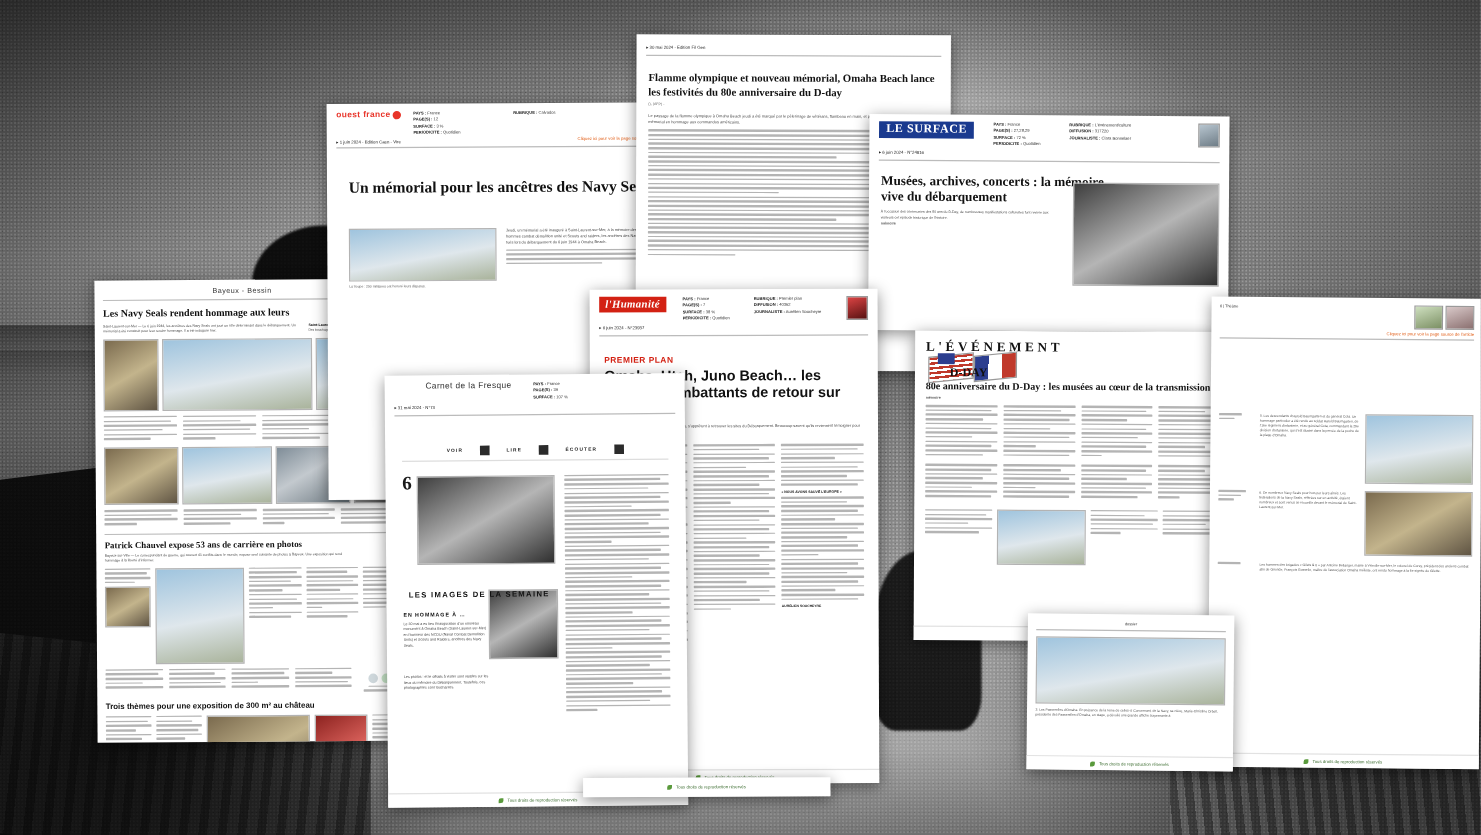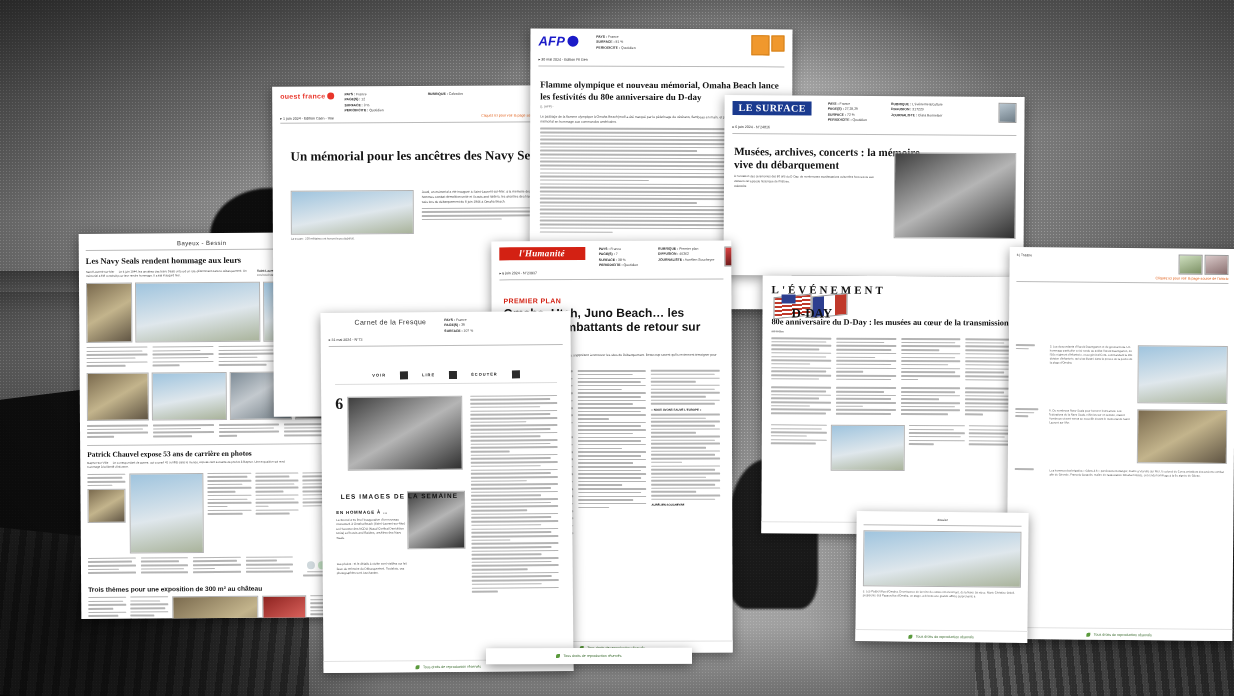--- a/index.html
+++ b/index.html
@@ -89,21 +89,21 @@
   .hdr-row{display:flex;align-items:flex-start;gap:10px;}
   .logo{
     flex:0 0 auto;display:flex;align-items:center;justify-content:center;
     font-weight:bold;letter-spacing:.3px;line-height:1;
   }
   .logo.of{color:#e8352a;font-size:7px;text-align:center;}
   .logo.of .bubble{display:inline-block;width:7px;height:7px;border-radius:50%;background:#e8352a;margin-left:2px;vertical-align:middle;}
   .logo.afp{color:#1b1bc8;font-size:13px;font-style:italic;font-weight:bold;}
   .logo.afp .dot{display:inline-block;width:11px;height:11px;border-radius:50%;background:#1b1bc8;margin-left:2px;vertical-align:-1px;}
   .logo.figaro{background:#1a3a8f;color:#fff;padding:2px 6px;font-family:"Liberation Serif",serif;font-size:10px;letter-spacing:.5px;}
-  .logo.huma{background:#d32113;color:#fff;padding:2px 20px;font-family:"Liberation Serif",serif;font-size:9px;font-style:italic;}
+  .logo.huma{background:#d32113;color:#fff;padding:2px 5px;font-family:"Liberation Serif",serif;font-size:9px;font-style:italic;}
   .logo.carnet{color:#333;font-size:7px;font-weight:normal;}
   .meta{font-size:3.4px;line-height:1.55;color:#333;white-space:nowrap;}
   .meta b{font-weight:bold;color:#222;}
   .thumbs{margin-left:auto;display:flex;gap:2px;align-items:flex-start;}
   .thumb{width:16px;height:18px;background:#c9c9c9;border:1px solid #9a9a9a;}
   .thumb.orange{background:#f0982d;border-color:#d4811c;}
   .thumb.mini{width:11px;height:14px;}
   .dateline{font-size:3.6px;color:#222;margin-top:3px;}
   .srclink{font-size:3.6px;color:#e05b13;text-align:right;margin-top:-6px;}
   .rule{height:1px;background:#bbb;margin:4px 0 0 0;}
@@ -421,35 +421,20 @@
           <div class="ln s92"></div>
           <div class="ln"></div>
           <div class="ln s65"></div>
       </div>
     </div>
   </div>
 </div>
 
 <div class="sheet" style="left:530px;top:29px;width:262px;height:280px;transform:rotate(0.2deg);">
   <div class="hdr">
-    <div class="hdr-row">
-      <div class="logo afp">
-        <span>AFP</span>
-          <span class="dot"></span>
-      </div>
-      <div class="meta" style="margin-left:8px;">
-        <div><b>PAYS :</b> <span>France</span></div>
-        <div><b>SURFACE :</b> <span>81 %</span></div>
-        <div><b>PERIODICITE :</b> <span>Quotidien</span></div>
-      </div>
-      <div class="thumbs">
-        <div class="thumb orange"></div>
-        <div class="thumb orange mini"></div>
-      </div>
-    </div>
     <div class="dateline">
       ▸ <span>30 mai 2024 - Edition Fil Gen</span>
     </div>
     <div class="rule"></div>
   </div>
 
   <div style="padding:0 10px;">
     <div class="headline" style="font-size:9px;line-height:1.3;margin-top:10px;">Flamme olympique et nouveau mémorial, Omaha Beach lance les festivités du 80e anniversaire du D-day</div>
     <div class="byline" style="margin-top:2px;">(), (AFP) -</div>
     <div class="standfirst" style="font-size:3.3px;margin-top:6px;">Le passage de la flamme olympique à Omaha Beach jeudi a été marqué par le pèlerinage de vétérans, flambeau en main, et précédé par l'inauguration d'un nouveau mémorial en hommage aux commandos américains.</div>
@@ -524,21 +509,21 @@
   <div style="padding:8px 9px 0 9px;position:relative;">
     <div style="font-family:'Liberation Serif',serif;font-weight:bold;font-size:11px;letter-spacing:3px;color:#111;">L'ÉVÉNEMENT</div>
     <div style="position:relative;height:22px;margin-top:-2px;">
       <div style="position:absolute;left:2px;top:2px;width:36px;height:20px;
                   background:repeating-linear-gradient(180deg,#c0392b 0 2px,#fff 2px 4px);
                   border:1px solid #999;transform:skewY(-6deg);"></div>
       <div style="position:absolute;left:10px;top:1px;width:14px;height:9px;background:#2c3e8f;"></div>
       <div style="position:absolute;left:40px;top:1px;width:34px;height:20px;
                   background:linear-gradient(90deg,#2c3e8f 0 33%,#ffffff 33% 66%,#c0392b 66% 100%);
                   border:1px solid #999;transform:skewY(-6deg);"></div>
-      <div style="position:absolute;left:20px;top:12px;font-family:'Liberation Serif',serif;font-weight:bold;font-size:13px;color:#111;">D-DAY</div>
+      <div style="position:absolute;left:20px;top:12px;font-family:'Liberation Serif',serif;font-weight:bold;font-size:10px;color:#111;">D-DAY</div>
     </div>
 
     <div class="headline" style="font-size:8.4px;margin-top:2px;line-height:1.2;">80e anniversaire du D-Day : les musées au cœur de la transmission</div>
     <div class="byline" style="margin-top:2px;font-weight:bold;">mémoire</div>
 
     <div class="cols" style="margin-top:4px;">
       <div class="col">
           <div class="ln"></div>
           <div class="ln s92"></div>
           <div class="ln"></div>

